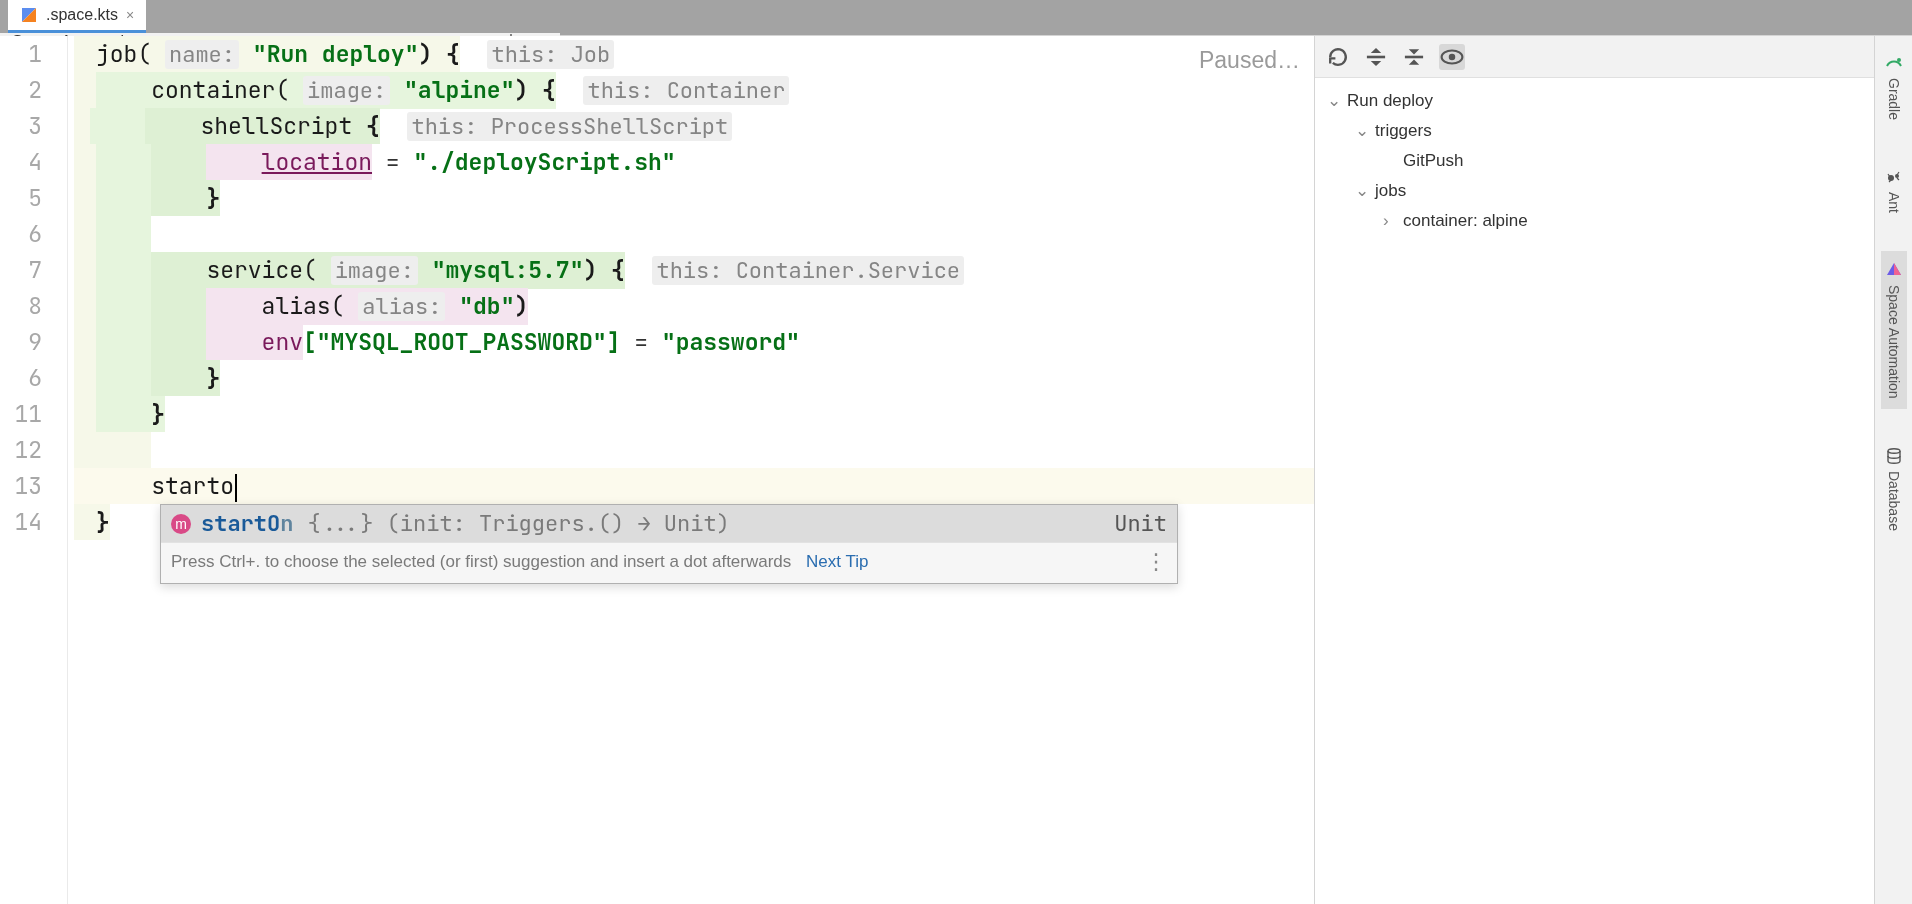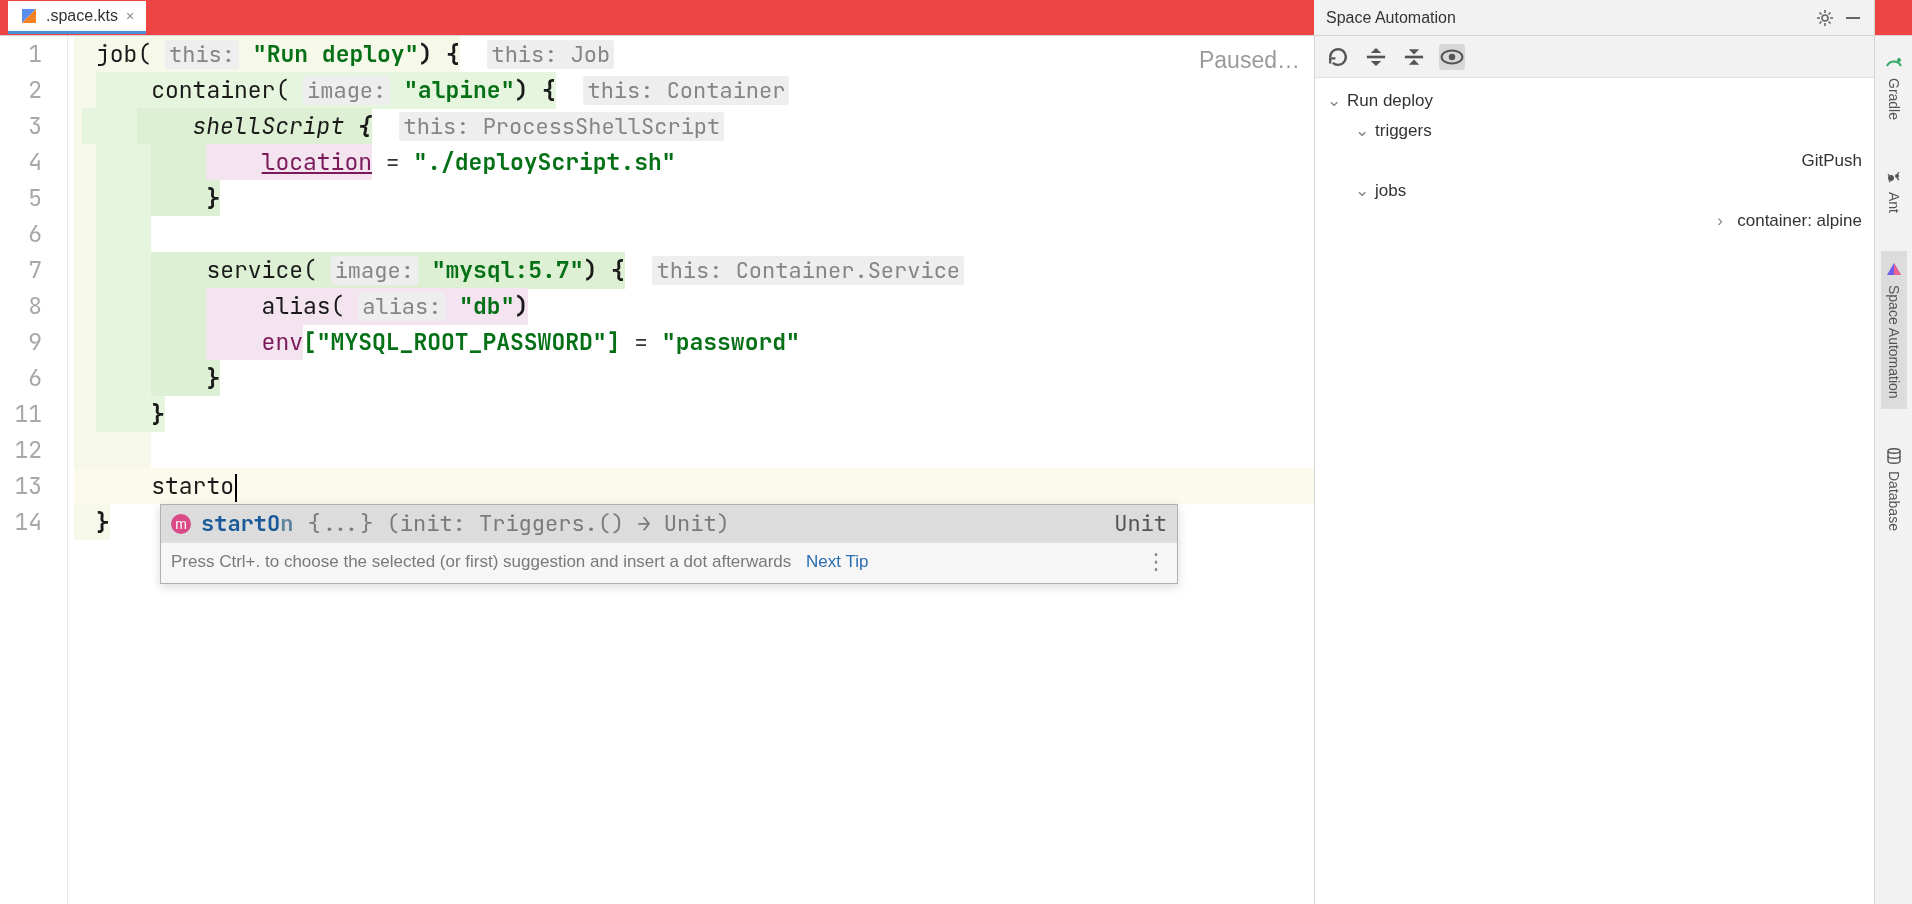--- a/index.html
+++ b/index.html
@@ -10,22 +10,23 @@
   width: 1912px;
   height: 904px;
   overflow: hidden;
   color: #333;
   display: flex;
   flex-direction: column;
 }
 .top-row {
   display: flex;
   height: 36px;
-  background: #ef4444;
+  background: #a3a3a3;
   border-bottom: 1px solid #d4d4d4;
+  flex-direction: column;
 }
 .tab-bar {
   flex: 1;
   display: flex;
   align-items: center;
   padding-left: 8px;
 }
 .tab {
   display: flex;
   align-items: center;
@@ -221,21 +222,21 @@
 .tb-btn { width:26px;height:26px;display:flex;align-items:center;justify-content:center;cursor:pointer;color:#555; }
 .tb-btn.active { background:#d8d8d8; border-radius:3px; }
 .tree {
   padding:8px 12px;
   font-size:17px;
   color:#333;
   line-height:30px;
 }
 .tree-row { display:flex; align-items:center; gap:6px; cursor:pointer;}
 .indent1{padding-left:28px;}
-.indent2{padding-left:56px;justify-content:flex-end;}
+.indent2{padding-left:56px;}
 .chev { width:14px; display:inline-block; color:#888; }
 
 svg { display:block; }
 </style>
 </head>
 <body>
 
 <div class="top-row">
   <div class="tab-bar">
     <div class="tab">
@@ -285,25 +286,25 @@
         <div class="ln">6</div>
         <div class="ln">11</div>
         <div class="ln">12</div>
         <div class="ln">13</div>
         <div class="ln">14</div>
       </div>
       <div class="fold-gutter"></div>
       <div class="code-area">
         <div class="paused">Paused…</div>
 
-        <div class="line"><span class="bg-light" style="display:inline-block;padding-left:22px;"><span class="fn">job(</span> <span class="inlay">this:</span> <span class="str">"Run deploy"</span><span class="brace">) {</span></span>  <span class="inlay">this: Job</span></div>
+        <div class="line"><span class="bg-light" style="display:inline-block;padding-left:22px;"><span class="fn">job(</span> <span class="inlay">name:</span> <span class="str">"Run deploy"</span><span class="brace">) {</span></span>  <span class="inlay">this: Job</span></div>
 
         <div class="line"><span class="bg-light" style="display:inline-block;padding-left:22px;"><span class="bg-green" style="display:inline-block;">    <span class="fn">container(</span> <span class="inlay">image:</span> <span class="str">"alpine"</span><span class="brace">) {</span></span></span>  <span class="inlay">this: Container</span></div>
 
-        <div class="line"><span class="bg-light" style="display:inline-block;padding-left:8px;font-style:italic;"><span class="bg-green" style="display:inline-block;">    <span class="bg-green2" style="display:inline-block;">    <span class="fn">shellScript </span><span class="brace">{</span></span></span></span>  <span class="inlay">this: ProcessShellScript</span></div>
+        <div class="line"><span class="bg-light" style="display:inline-block;padding-left:16px;"><span class="bg-green" style="display:inline-block;">    <span class="bg-green2" style="display:inline-block;">    <span class="fn">shellScript </span><span class="brace">{</span></span></span></span>  <span class="inlay">this: ProcessShellScript</span></div>
 
         <div class="line"><span class="bg-light" style="display:inline-block;padding-left:22px;"><span class="bg-green" style="display:inline-block;">    <span class="bg-green2" style="display:inline-block;">    <span class="bg-pink" style="display:inline-block;">    <span class="ident loc">location</span></span></span></span></span><span> = </span><span class="str">"./deployScript.sh"</span></div>
 
         <div class="line"><span class="bg-light" style="display:inline-block;padding-left:22px;"><span class="bg-green" style="display:inline-block;">    <span class="bg-green2" style="display:inline-block;">    <span class="brace">}</span></span></span></span></div>
 
         <div class="line"><span class="bg-light" style="display:inline-block;padding-left:22px;"><span class="bg-green" style="display:inline-block;">    </span></span></div>
 
         <div class="line"><span class="bg-light" style="display:inline-block;padding-left:22px;"><span class="bg-green" style="display:inline-block;">    <span class="bg-green2" style="display:inline-block;">    <span class="fn">service(</span> <span class="inlay">image:</span> <span class="str">"mysql:5.7"</span><span class="brace">) {</span></span></span></span>  <span class="inlay">this: Container.Service</span></div>
 
         <div class="line"><span class="bg-light" style="display:inline-block;padding-left:22px;"><span class="bg-green" style="display:inline-block;">    <span class="bg-green2" style="display:inline-block;">    <span class="bg-pink" style="display:inline-block;">    <span class="fn">alias(</span> <span class="inlay">alias:</span> <span class="str">"db"</span><span class="brace">)</span></span></span></span></span></div>

